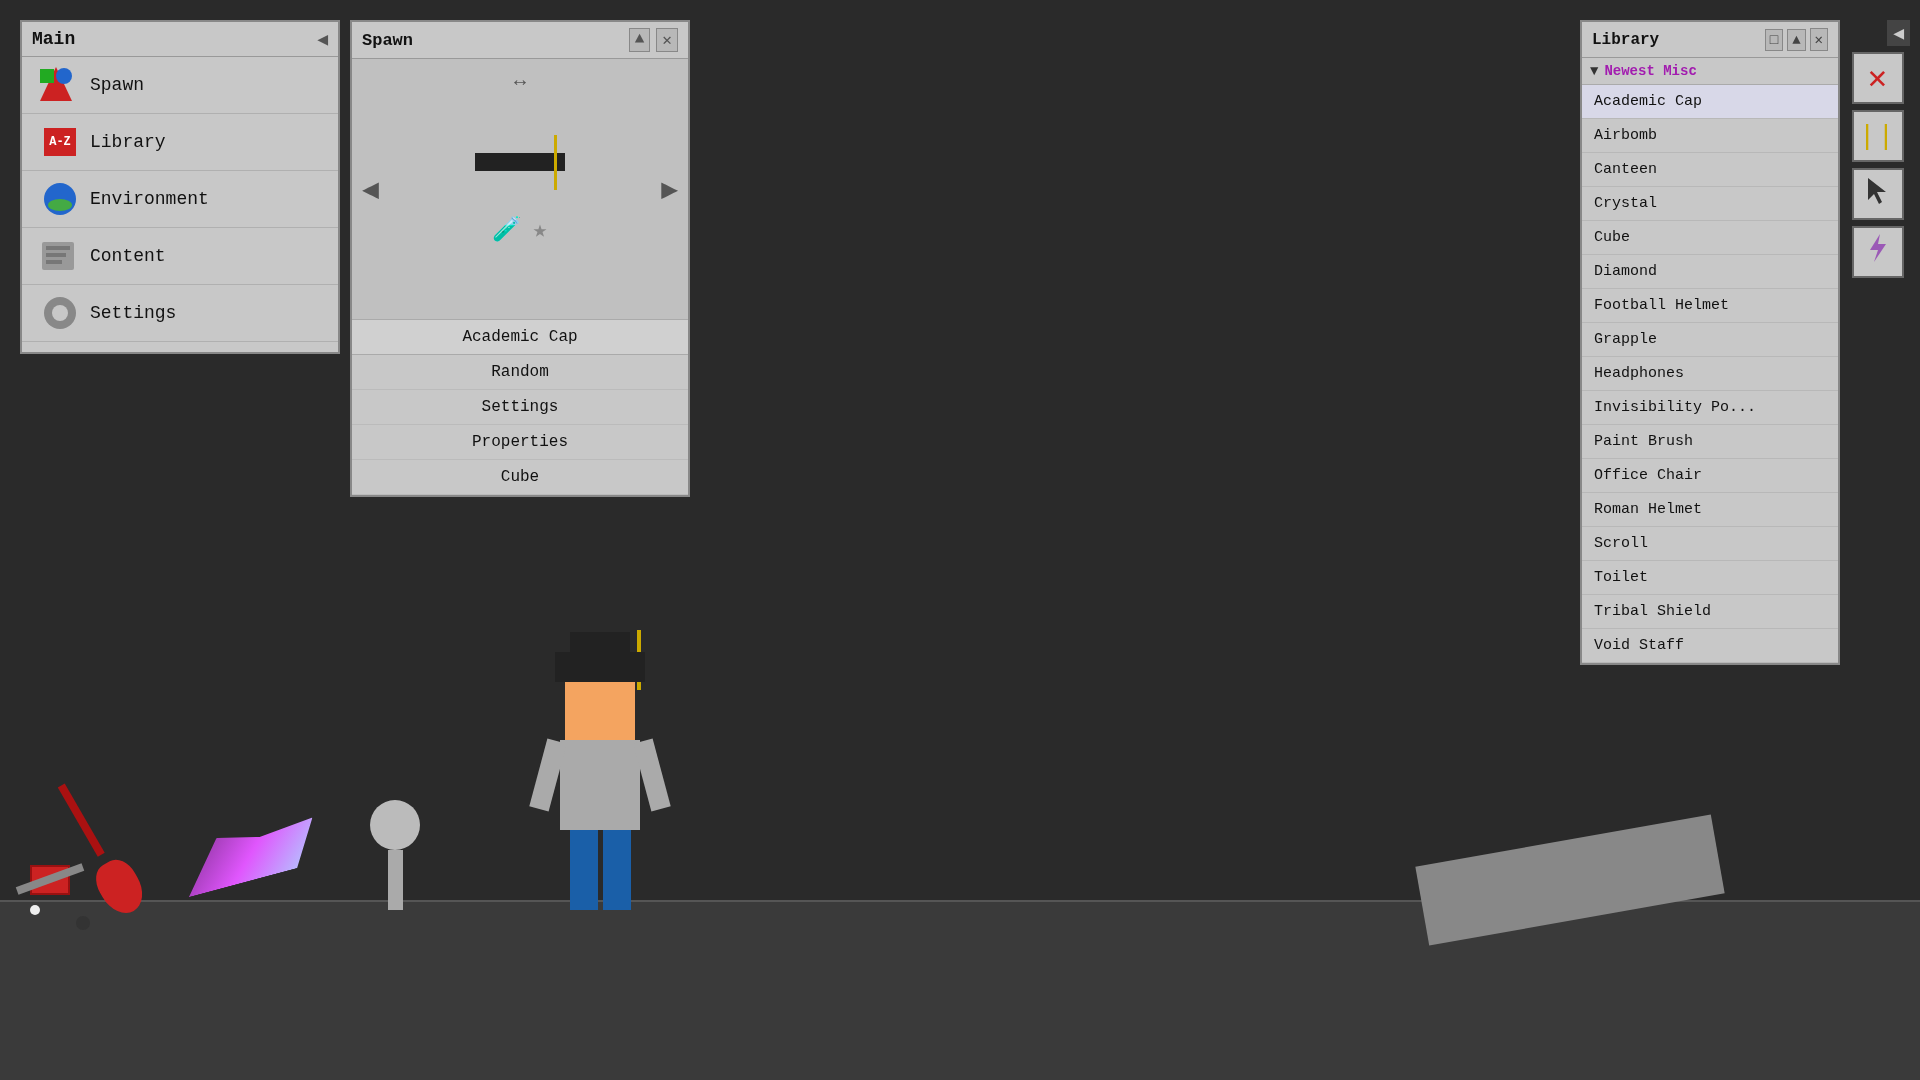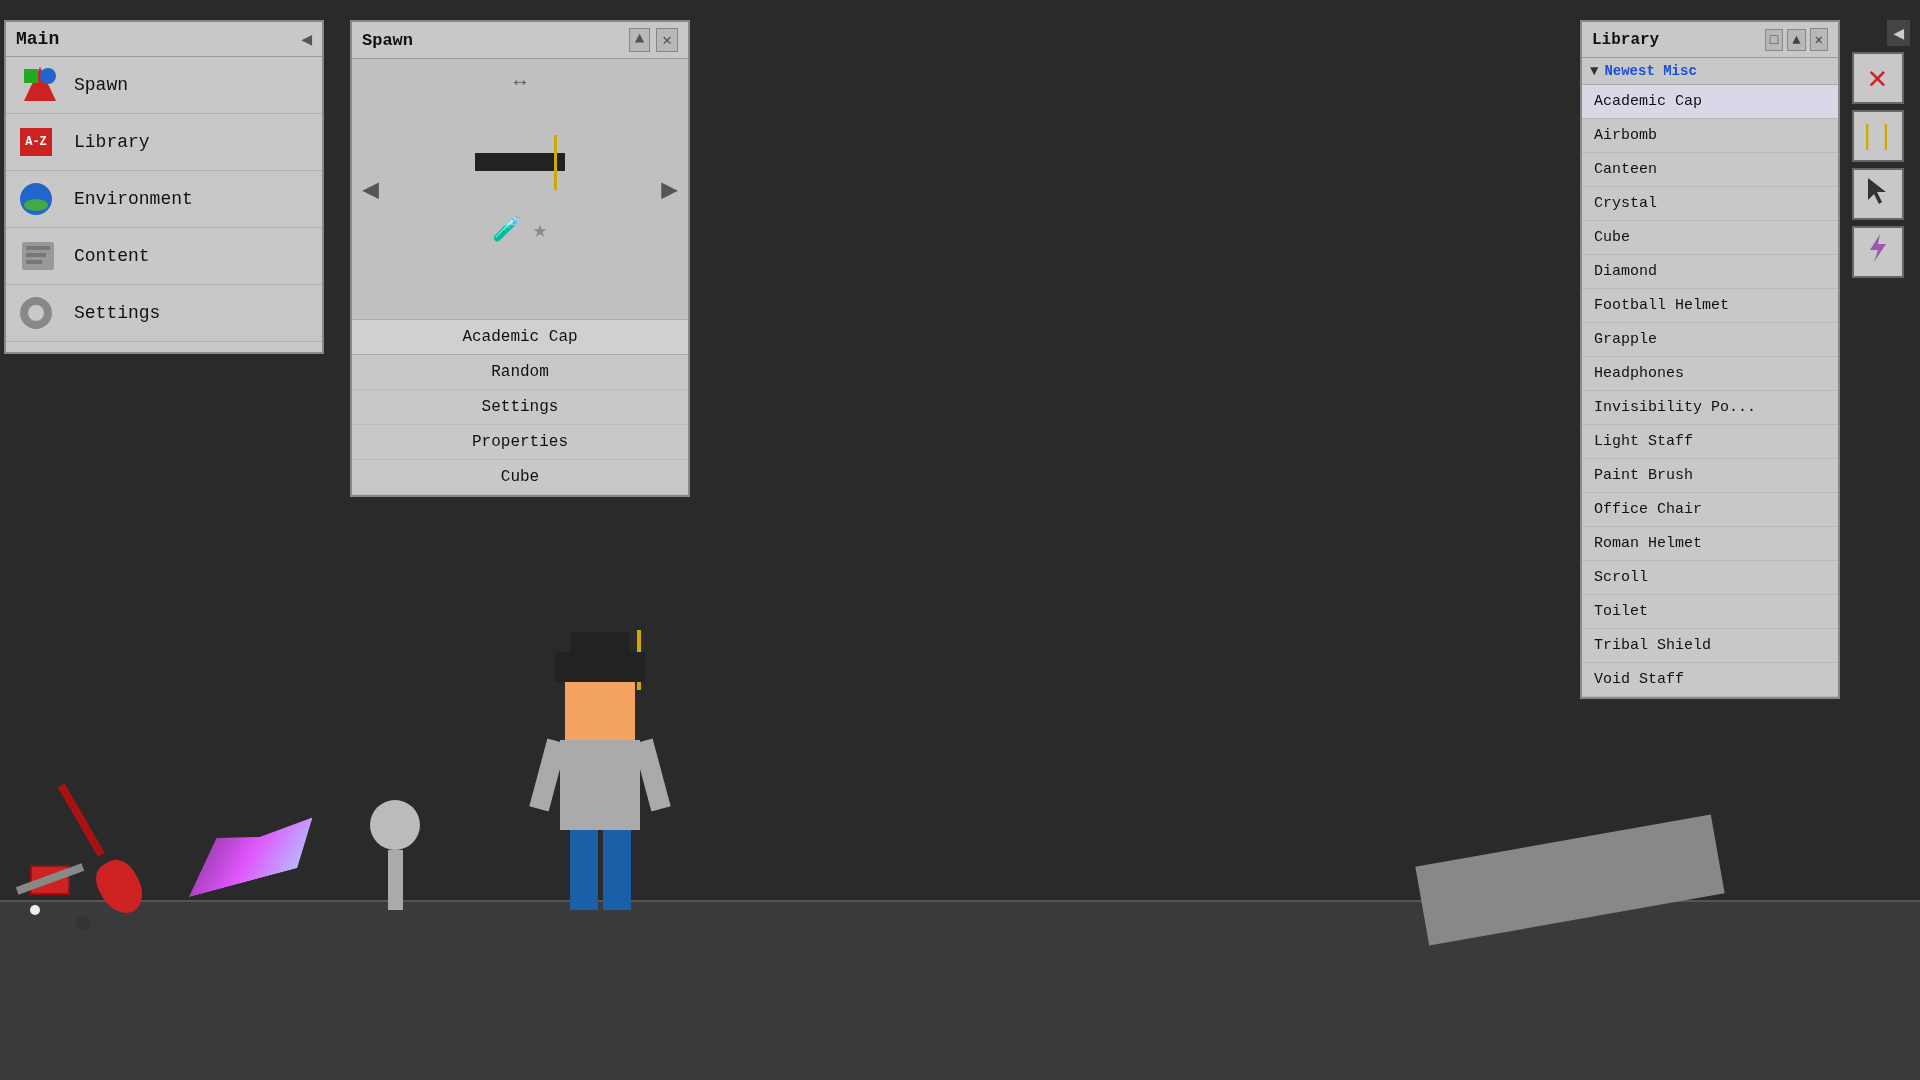--- a/index.html
+++ b/index.html
@@ -134,21 +134,21 @@
     .panel {
       position: absolute;
       background: #c8c8c8;
       border: 2px solid #888;
       border-radius: 0;
     }
 
     
     .main-panel {
       top: 20px;
-      left: 4px;
+      left: 20px;
       width: 320px;
       padding-bottom: 10px;
     }
     .panel-titlebar {
       display: flex;
       align-items: center;
       justify-content: space-between;
       background: #c8c8c8;
       padding: 6px 10px;
       border-bottom: 1px solid #999;
@@ -171,21 +171,21 @@
       align-items: center;
       padding: 8px 14px;
       font-size: 18px;
       color: #111;
       cursor: pointer;
       border-bottom: 1px solid #b0b0b0;
     }
     .main-menu-item .icon {
       width: 40px; height: 40px;
       margin-right: 14px;
-      display: flex; align-items: center; justify-content: flex-start;
+      display: flex; align-items: center; justify-content: flex-end;
     }
 
     .icon-library-red { width:32px;height:28px;background:#cc2222;display:flex;align-items:center;justify-content:center;color:white;font-size:12px;font-weight:bold;}
     .icon-env { width:32px;height:32px;background:#2266cc;border-radius:50%;overflow:hidden;position:relative;}
     .icon-env-land { position:absolute;bottom:4px;left:4px;right:4px;height:12px;background:#44aa44;border-radius:50%;}
     .gear-outer { width:32px;height:32px;background:#888;border-radius:50%;display:flex;align-items:center;justify-content:center;}
     .gear-inner { width:16px;height:16px;background:#c8c8c8;border-radius:50%;}
 
     
     .spawn-panel {
@@ -297,21 +297,21 @@
       flex-shrink: 0;
     }
     .library-filter-arrow {
       font-size: 14px;
       color: #333;
       margin-right: 6px;
     }
     .library-filter-text {
       font-size: 14px;
       font-weight: bold;
-      color: #1d4ed8;
+      color: #a21caf;
       font-family: 'Courier New', monospace;
     }
 
     .library-list {
       overflow-y: auto;
       flex: 1;
       background: #c8c8c8;
     }
     .library-list::-webkit-scrollbar { width: 12px; }
     .library-list::-webkit-scrollbar-track { background: #b8b8b8; }
@@ -577,21 +577,20 @@
   <div class="lib-item selected">Academic Cap</div>
       <div class="lib-item">Airbomb</div>
       <div class="lib-item">Canteen</div>
       <div class="lib-item">Crystal</div>
       <div class="lib-item">Cube</div>
       <div class="lib-item">Diamond</div>
       <div class="lib-item">Football Helmet</div>
       <div class="lib-item">Grapple</div>
       <div class="lib-item">Headphones</div>
       <div class="lib-item">Invisibility Po...</div>
-      <div class="lib-item">Light Staff</div>
       <div class="lib-item">Paint Brush</div>
       <div class="lib-item">Office Chair</div>
       <div class="lib-item">Roman Helmet</div>
       <div class="lib-item">Scroll</div>
       <div class="lib-item">Toilet</div>
       <div class="lib-item">Tribal Shield</div>
       <div class="lib-item">Void Staff</div>
     </div>
 </div>
 

